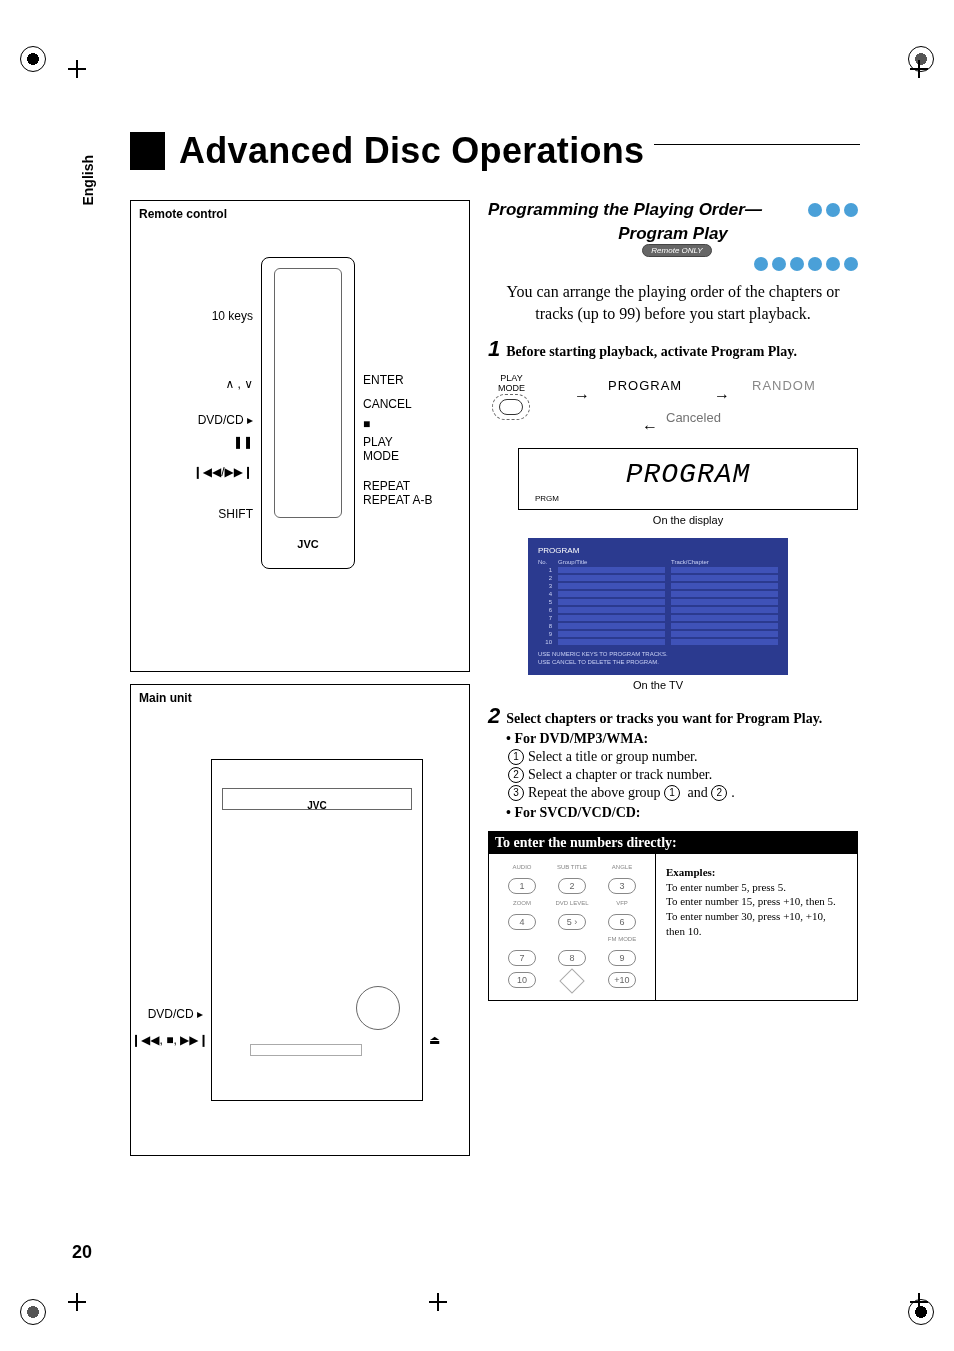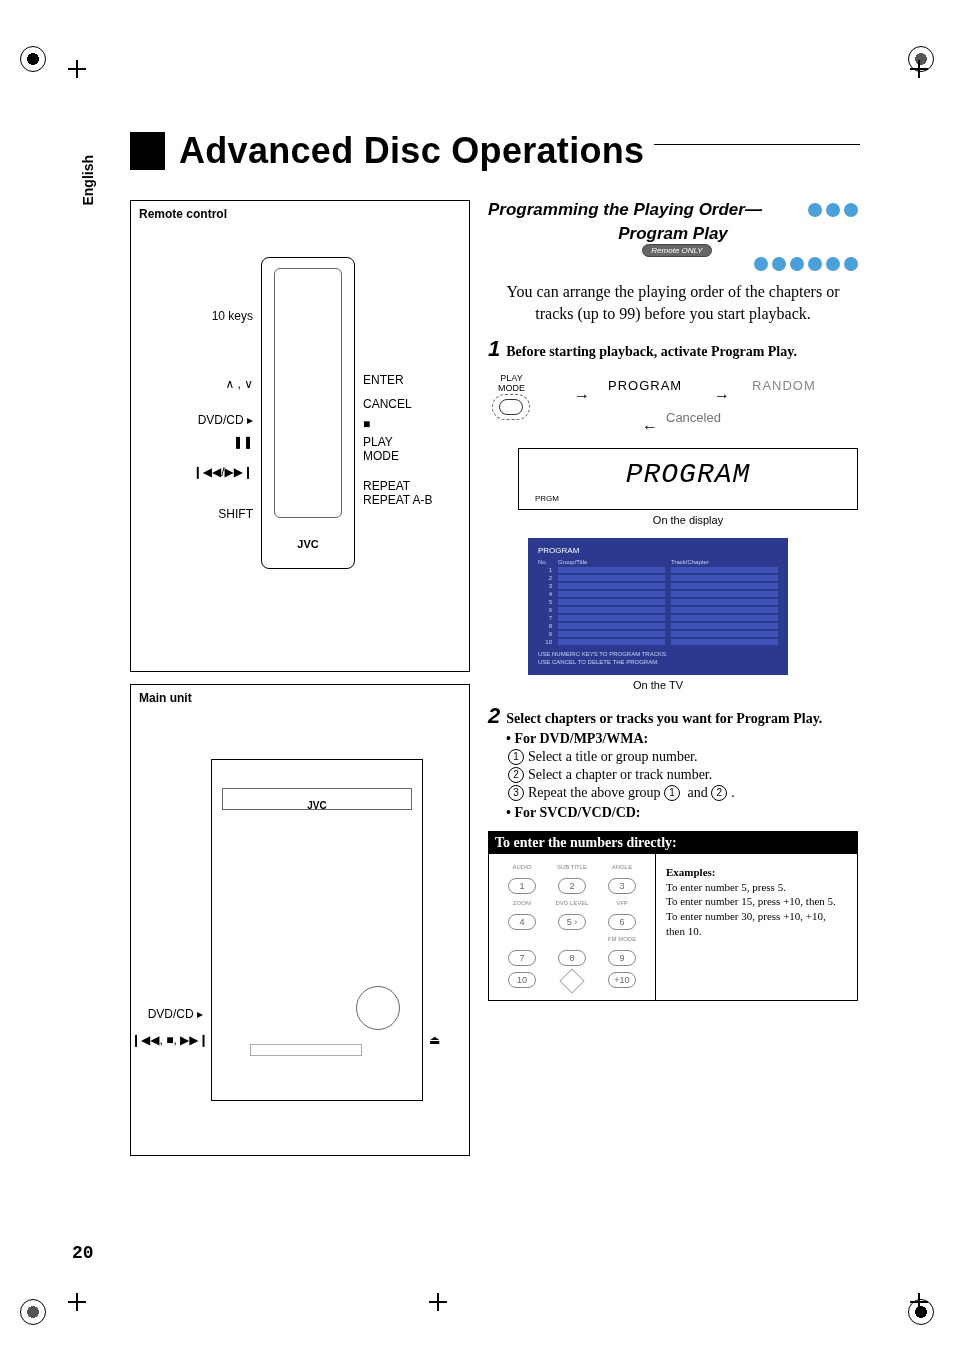--- a/index.html
+++ b/index.html
@@ -304,21 +304,21 @@
     padding: 11px 10px;
     font-size: 11px;
     line-height: 1.35;
   }
   .examples .hd { font-weight: bold; }
 
   .page-num {
     position: absolute;
     left: 72px;
     bottom: 88px;
-    font-family: Liberation Mono, monospace;
+    font-family: Liberation Sans, sans-serif;
     font-weight: bold;
     font-size: 18px;
   }
 
   
   .mark {
     position: absolute;
     width: 24px; height: 24px;
     border: 1px solid #000;
     border-radius: 50%;

